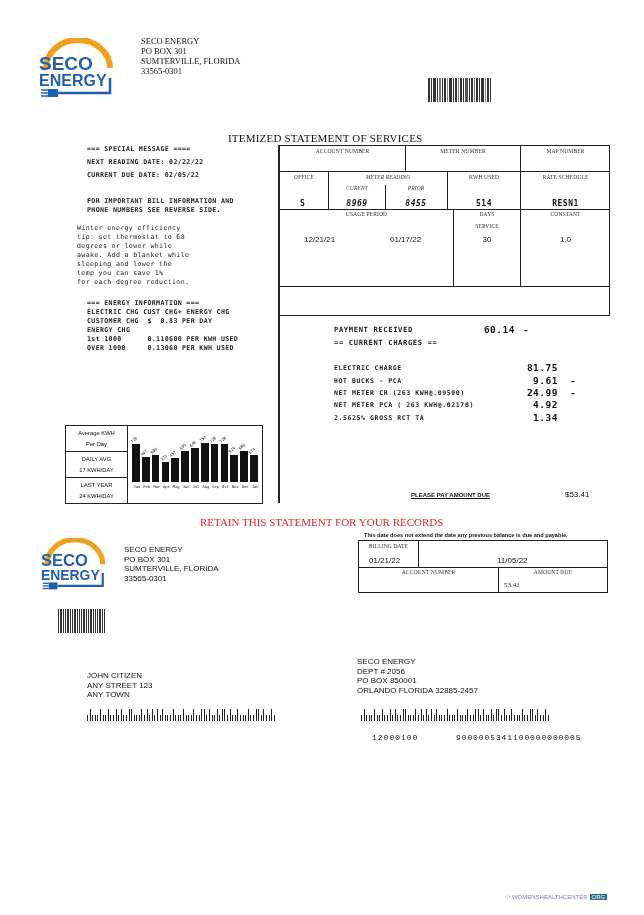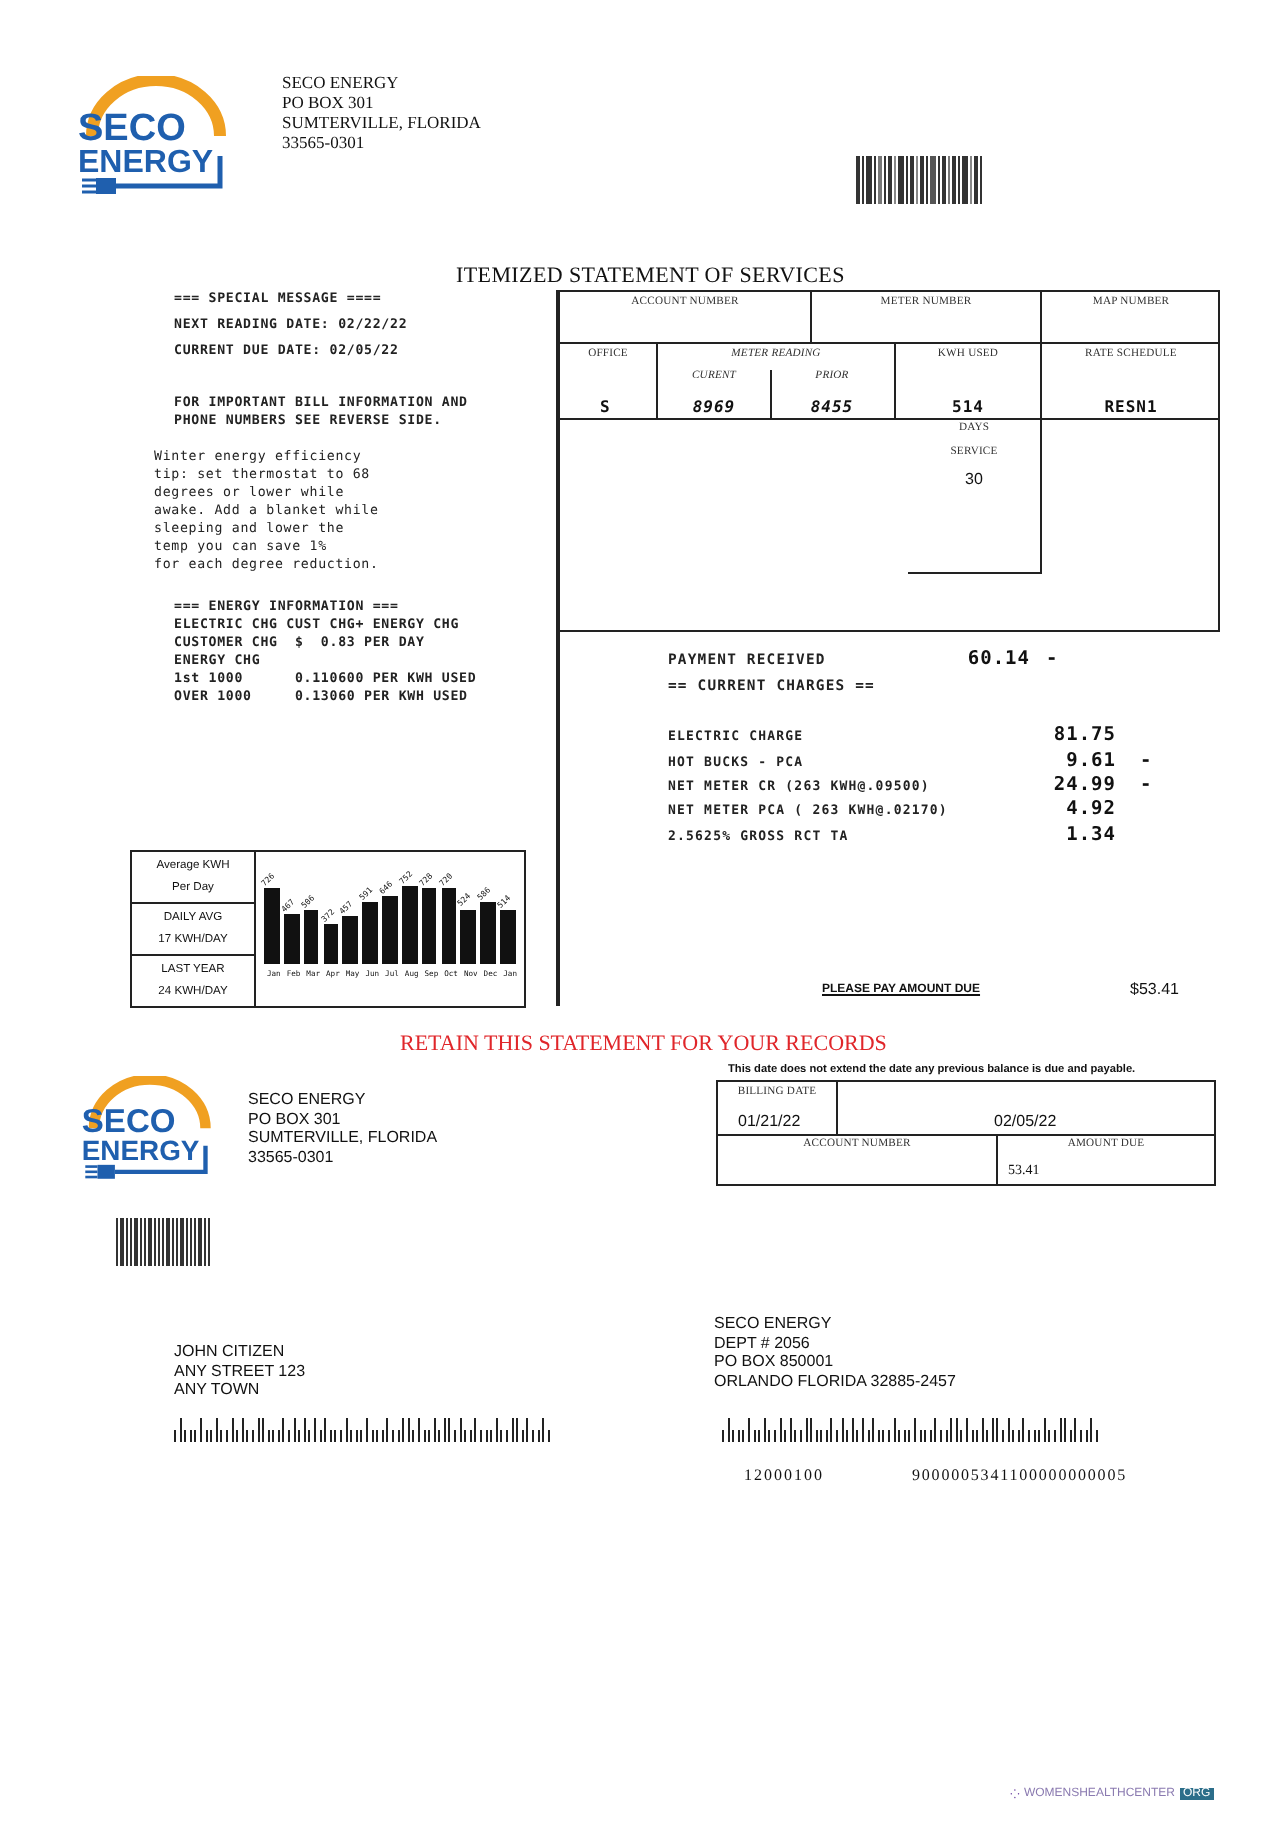--- a/index.html
+++ b/index.html
@@ -1,20 +1,20 @@
 <!DOCTYPE html>
 <html><head>
 <meta charset="utf-8">
 <style>
   * { box-sizing: border-box; margin: 0; padding: 0; }
   html, body { width: 644px; height: 915px; background: #fff; overflow: hidden; }
   body { position: relative; font-family: "Liberation Sans", sans-serif; color: #111; }
   .abs { position: absolute; }
   .serif { font-family: "Liberation Serif", serif; }
-  .mono { font-family: Liberation Serif, serif; }
+  .mono { font-family: Liberation Mono, monospace; }
   .logo { position: absolute; width: 80px; height: 60px; }
   .addr { font-family: "Liberation Serif", serif; font-size: 8.5px; line-height: 10px; }
   .addr2 { font-family: "Liberation Sans", sans-serif; font-size: 8px; line-height: 9.5px; }
   .barcode { position: absolute; display: flex; align-items: stretch; }
   .barcode span { display: block; background: #333; margin-right: 1px; }
   .title { font-family: "Liberation Serif", serif; font-size: 11px; letter-spacing: 0.2px; }
   .left-msg { font-family: "DejaVu Sans Mono", monospace; font-size: 6.6px; line-height: 9px; letter-spacing: 0.35px; font-weight: bold; color: #222; white-space: pre; }
   .tbl { position: absolute; border: 1px solid #222; }
   .cell { position: absolute; border-right: 1px solid #222; border-bottom: 1px solid #222; }
   .hdr { font-family: "Liberation Serif", serif; font-size: 5.6px; text-align: center; color: #333; letter-spacing: 0.1px; }
@@ -132,24 +132,33 @@
   </div>
   <div class="cell" style="left:168px;top:26px;width:73px;height:38px;">
     <div class="hdr" style="margin-top:2px;">KWH USED</div>
     <div class="abs val" style="left:0;right:0;top:27px;">514</div>
   </div>
   <div class="cell" style="left:241px;top:26px;width:89px;height:38px;border-right:none;">
     <div class="hdr" style="margin-top:2px;">RATE SCHEDULE</div>
     <div class="abs val" style="left:0;right:0;top:27px;">RESN1</div>
   </div>
 
+  <div class="cell" style="left:0;top:64px;width:174px;height:77px;">
+    <div class="hdr" style="margin-top:1px;">USAGE PERIOD</div>
+    <div class="abs valsans" style="left:24px;top:25px;">12/21/21</div>
+    <div class="abs valsans" style="left:110px;top:25px;">01/17/22</div>
+  </div>
   <div class="cell" style="left:174px;top:64px;width:67px;height:77px;">
     <div class="hdr" style="margin-top:1px;">DAYS</div>
     <div class="hdr" style="margin-top:6px;">SERVICE</div>
     <div class="abs valsans" style="left:0;right:0;top:25px;text-align:center;">30</div>
+  </div>
+  <div class="cell" style="left:241px;top:64px;width:89px;height:77px;border-right:none;">
+    <div class="hdr" style="margin-top:1px;">CONSTANT</div>
+    <div class="abs valsans" style="left:0;right:0;top:25px;text-align:center;">1.0</div>
   </div>
 
 </div>
 
 <div class="abs charges" style="left:334px;top:325px;font-size:7.2px;">PAYMENT RECEIVED</div>
 <div class="abs amt" style="left:470px;top:324px;width:45px;">60.14</div>
 <div class="abs amt" style="left:523px;top:324px;">-</div>
 <div class="abs charges" style="left:334px;top:338px;font-size:7.2px;">== CURRENT CHARGES ==</div>
 
 <div class="abs charges" style="left:334px;top:364px;">ELECTRIC CHARGE</div>
@@ -284,21 +293,21 @@
 </div>
 
 <div class="abs" style="left:364px;top:532px;font-size:5.6px;font-weight:bold;font-family:'Liberation Sans',sans-serif;">This date does not extend the date any previous balance is due and payable.</div>
 
 <div class="tbl" style="left:358px;top:540px;width:250px;height:53px;">
   <div class="cell" style="left:0;top:0;width:60px;height:27px;">
     <div class="hdr" style="margin-top:2px;">BILLING DATE</div>
     <div class="abs valsans" style="left:10px;top:15px;">01/21/22</div>
   </div>
   <div class="cell" style="left:60px;top:0;width:188px;height:27px;border-right:none;">
-    <div class="abs valsans" style="left:78px;top:15px;">02/05/22</div>
+    <div class="abs valsans" style="left:78px;top:15px;">11/05/22</div>
   </div>
   <div class="cell" style="left:0;top:27px;width:140px;height:24px;border-bottom:none;">
     <div class="hdr" style="margin-top:1px;">ACCOUNT NUMBER</div>
     <div class="val"></div>
   </div>
   <div class="cell" style="left:140px;top:27px;width:108px;height:24px;border-right:none;border-bottom:none;">
     <div class="hdr" style="margin-top:1px;">AMOUNT DUE</div>
     <div class="abs" style="left:5px;top:13px;font-size:7px;font-family:'Liberation Serif',serif;">53.41</div>
   </div>
 </div>

